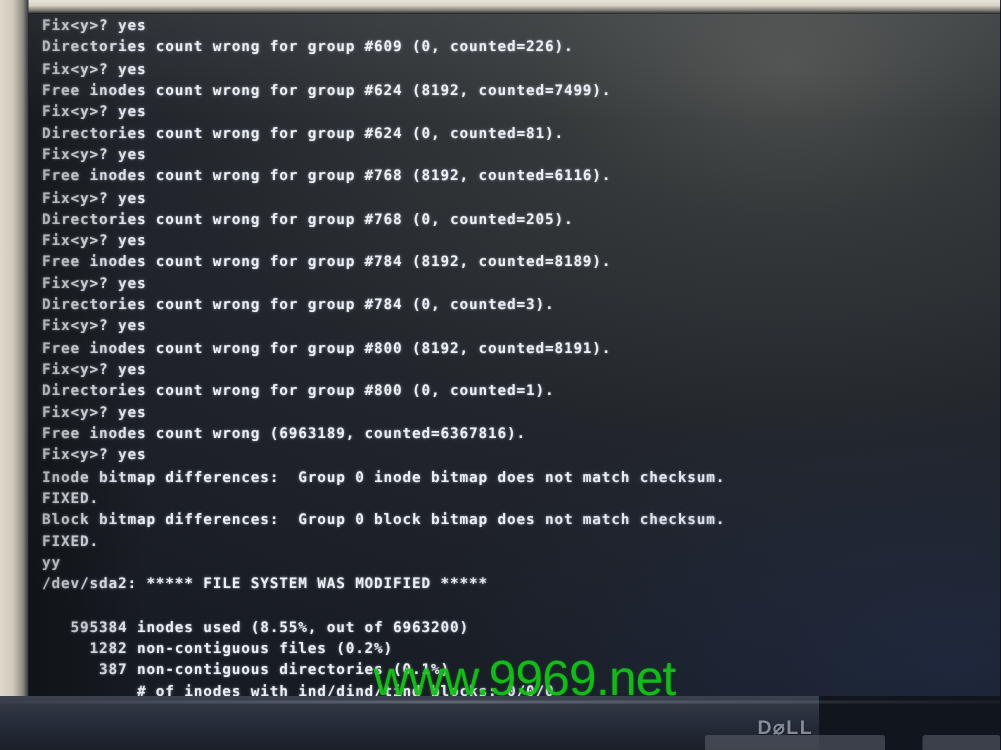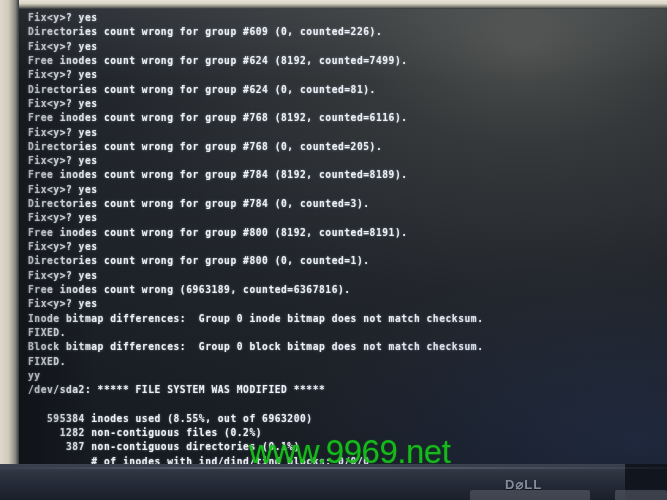--- a/index.html
+++ b/index.html
@@ -15,21 +15,21 @@
   
   .bezel-top{
     position:absolute;left:0;top:0;width:667px;height:9px;
     background:linear-gradient(180deg,#e8e3d6 0%,#d9d4c6 40%,#7b7a72 78%,#2c2f33 100%);
   }
   .bezel-left{
     position:absolute;left:0;top:0;width:19px;height:484px;
     background:linear-gradient(90deg,#ded9cb 0%,#cfcabb 45%,#8d8b82 80%,#32363c 100%);
   }
   .bezel-bottom{
-    position:absolute;left:0;bottom:0;width:625px;height:36px;
+    position:absolute;left:0;bottom:0;width:546px;height:36px;
     background:linear-gradient(180deg,#3b4250 0%,#2f3642 22%,#232936 60%,#1a1f29 100%);
   }
   .bezel-bottom .hl{
     position:absolute;left:0;top:3px;width:667px;height:2px;
     background:linear-gradient(90deg,rgba(255,255,255,.02),rgba(190,195,205,.30) 45%,rgba(150,158,172,.22) 75%,rgba(255,255,255,.03));
   }
   .dell-logo{
     position:absolute;left:505px;top:13px;
     font-family:"Liberation Sans",sans-serif;
     font-size:13px;font-weight:700;letter-spacing:1px;

